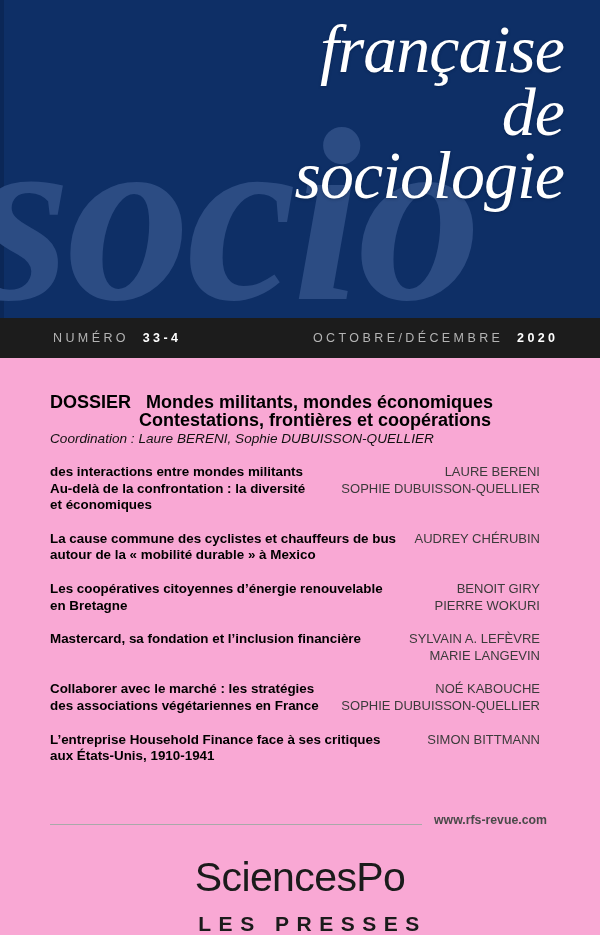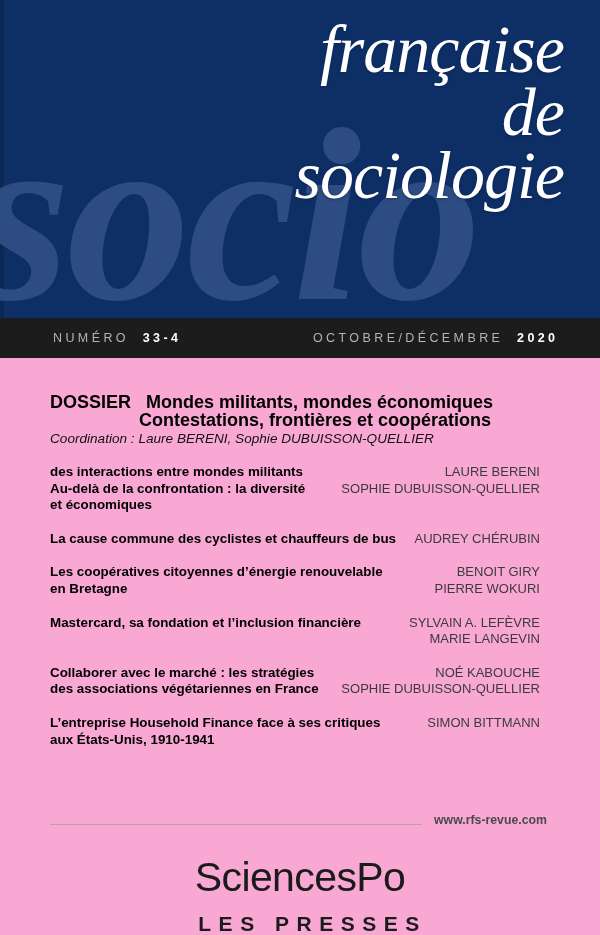--- a/index.html
+++ b/index.html
@@ -265,20 +265,21 @@
         </div>
         <div class="entry-authors">
           <span>LAURE BERENI</span>
           <span>SOPHIE DUBUISSON-QUELLIER</span>
         </div>
       </div>
 
       <div class="entry">
         <div class="entry-title">
           <span>La cause commune des cyclistes et chauffeurs de bus</span>
+          <span>autour de la « mobilité durable » à Mexico</span>
         </div>
         <div class="entry-authors">
           <span>AUDREY CHÉRUBIN</span>
         </div>
       </div>
 
       <div class="entry">
         <div class="entry-title">
           <span>Les coopératives citoyennes d’énergie renouvelable</span>
           <span>en Bretagne</span>

